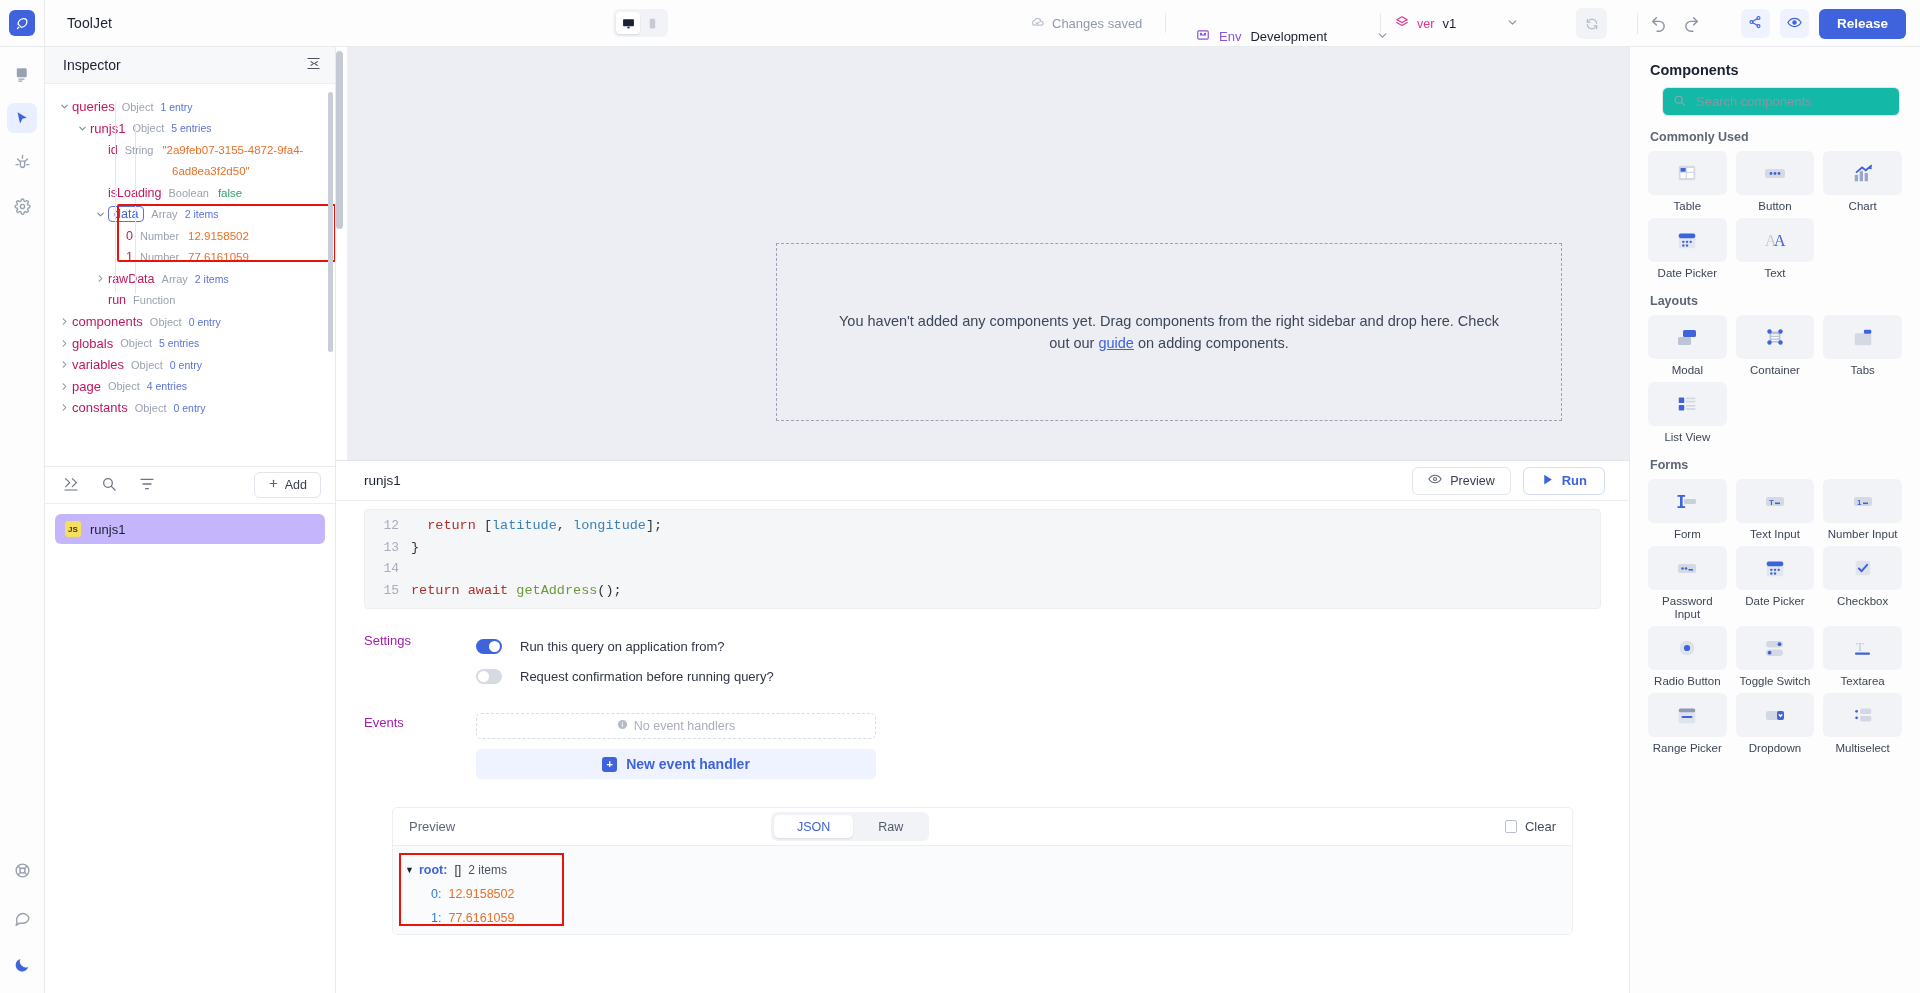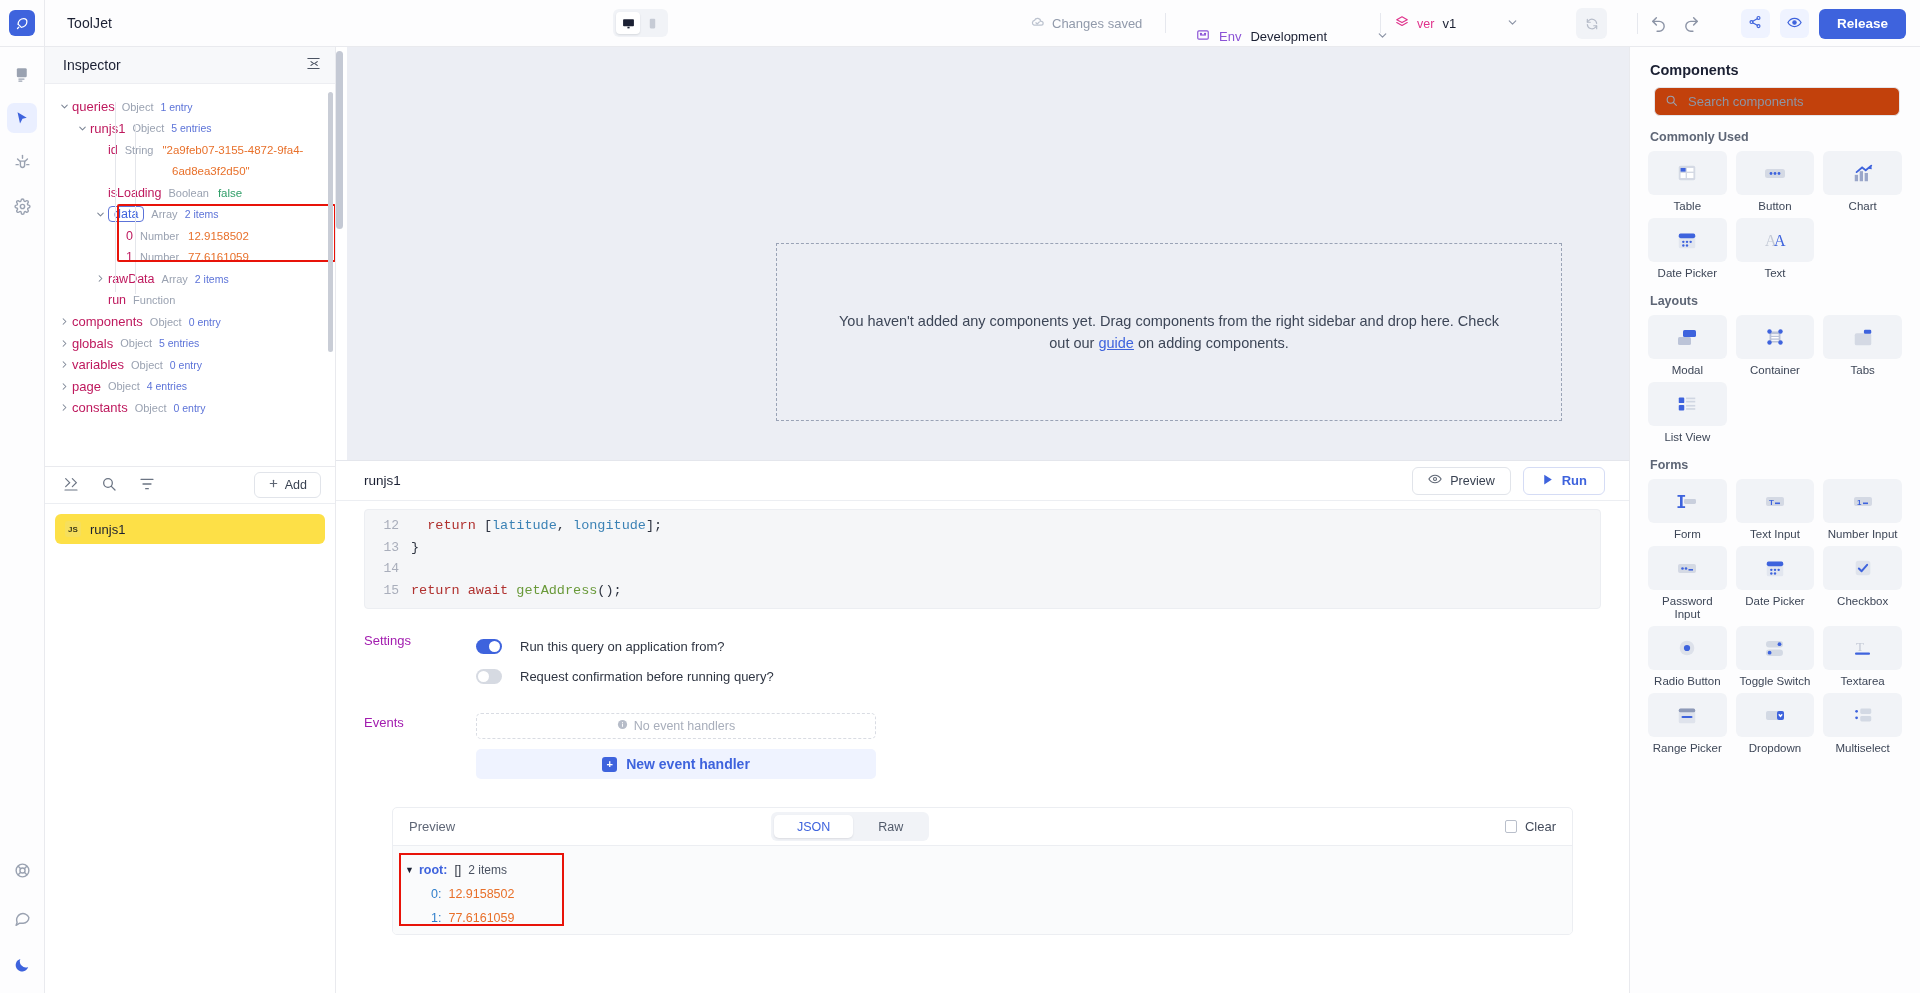--- a/index.html
+++ b/index.html
@@ -87,21 +87,21 @@
 
   
   .qhead { height:37px; display:flex; align-items:center; gap:18px; padding:0 14px 0 18px;
            border-bottom:1px solid #eceef2;}
   .qhead-icons { display:flex; align-items:center; gap:22px; color:#6b7483;}
   .add-btn { margin-left:auto; display:flex; align-items:center; gap:6px; height:26px; padding:0 13px;
              border:1px solid #e1e4ea; border-radius:6px; background:#fff; color:#384151; font-size:12.5px;
              font-family:"Liberation Sans", sans-serif; cursor:pointer;}
   .qlist { padding:10px 10px 0 10px; }
   .qitem { height:30px; display:flex; align-items:center; gap:9px; padding:0 10px;
-           border-radius:6px; background:#fde047; }
+           border-radius:6px; background:#c4b5fd; }
   .js-badge { width:16px; height:16px; border-radius:3px; background:#f6df5d; color:#3c3a1a;
               font-size:8px; font-weight:bold; display:flex; align-items:center; justify-content:center;
               font-family:"Liberation Sans", sans-serif;}
   .qitem-label { font-size:13px; color:#1b2033; }
 
   
   .center { flex:1; display:flex; flex-direction:column; min-width:0; position:relative; }
   .canvas-area { height:414px; background:#fff; position:relative; overflow:hidden;
                  border-bottom:1px solid #e4e6ec; }
   .canvas-inner { position:absolute; left:11px; right:0; top:0; bottom:0; background:#eceef4; }
@@ -176,22 +176,22 @@
   .j-brk { color:#2f3542; margin-left:7px; }
   .j-cnt { color:#4a5261; margin-left:7px; font-size:12px;}
   .j-idx { color:#2f7ecb; margin-left:26px; }
   .j-num { color:#e8702a; margin-left:7px; }
   .pv-hl { position:absolute; border:2px solid #e81309; }
 
   
   .rightpanel { width:291px; border-left:1px solid #e9eaee; background:#fdfdfe;
                 display:flex; flex-direction:column; overflow:hidden; }
   .rp-title { padding:15px 20px 9px 20px; font-size:14.5px; font-weight:bold; color:#1b2033; }
-  .rp-search { margin:0 20px 0 24px; height:29px; border:1px solid #e4e6ec; border-radius:6px;
-               display:flex; align-items:center; gap:8px; padding:0 10px; background:#c2410c; }
+  .rp-search { margin:0 20px 0 32px; height:29px; border:1px solid #e4e6ec; border-radius:6px;
+               display:flex; align-items:center; gap:8px; padding:0 10px; background:#14b8a6; }
   .rp-search input { border:none; outline:none; flex:1; font-size:13px; color:#1b2033;
                      font-family:"Liberation Sans", sans-serif; background:transparent;}
   .rp-search input::placeholder { color:#8d95a5; }
   .rp-sect { padding:14px 20px 0 20px; font-size:12.5px; color:#5e6676; font-weight:bold; }
   .grid3 { display:grid; grid-template-columns:repeat(3, 1fr); gap:5px 9px; padding:7px 18px 0 18px; }
   .comp-cell { display:flex; flex-direction:column; align-items:center; cursor:grab; }
   .comp-tile { width:100%; height:44px; background:#f1f3f7; border-radius:6px; display:flex;
                align-items:center; justify-content:center; }
   .comp-name { margin-top:5px; font-size:11.5px; color:#3d4657; text-align:center; line-height:13px;}
 </style>

